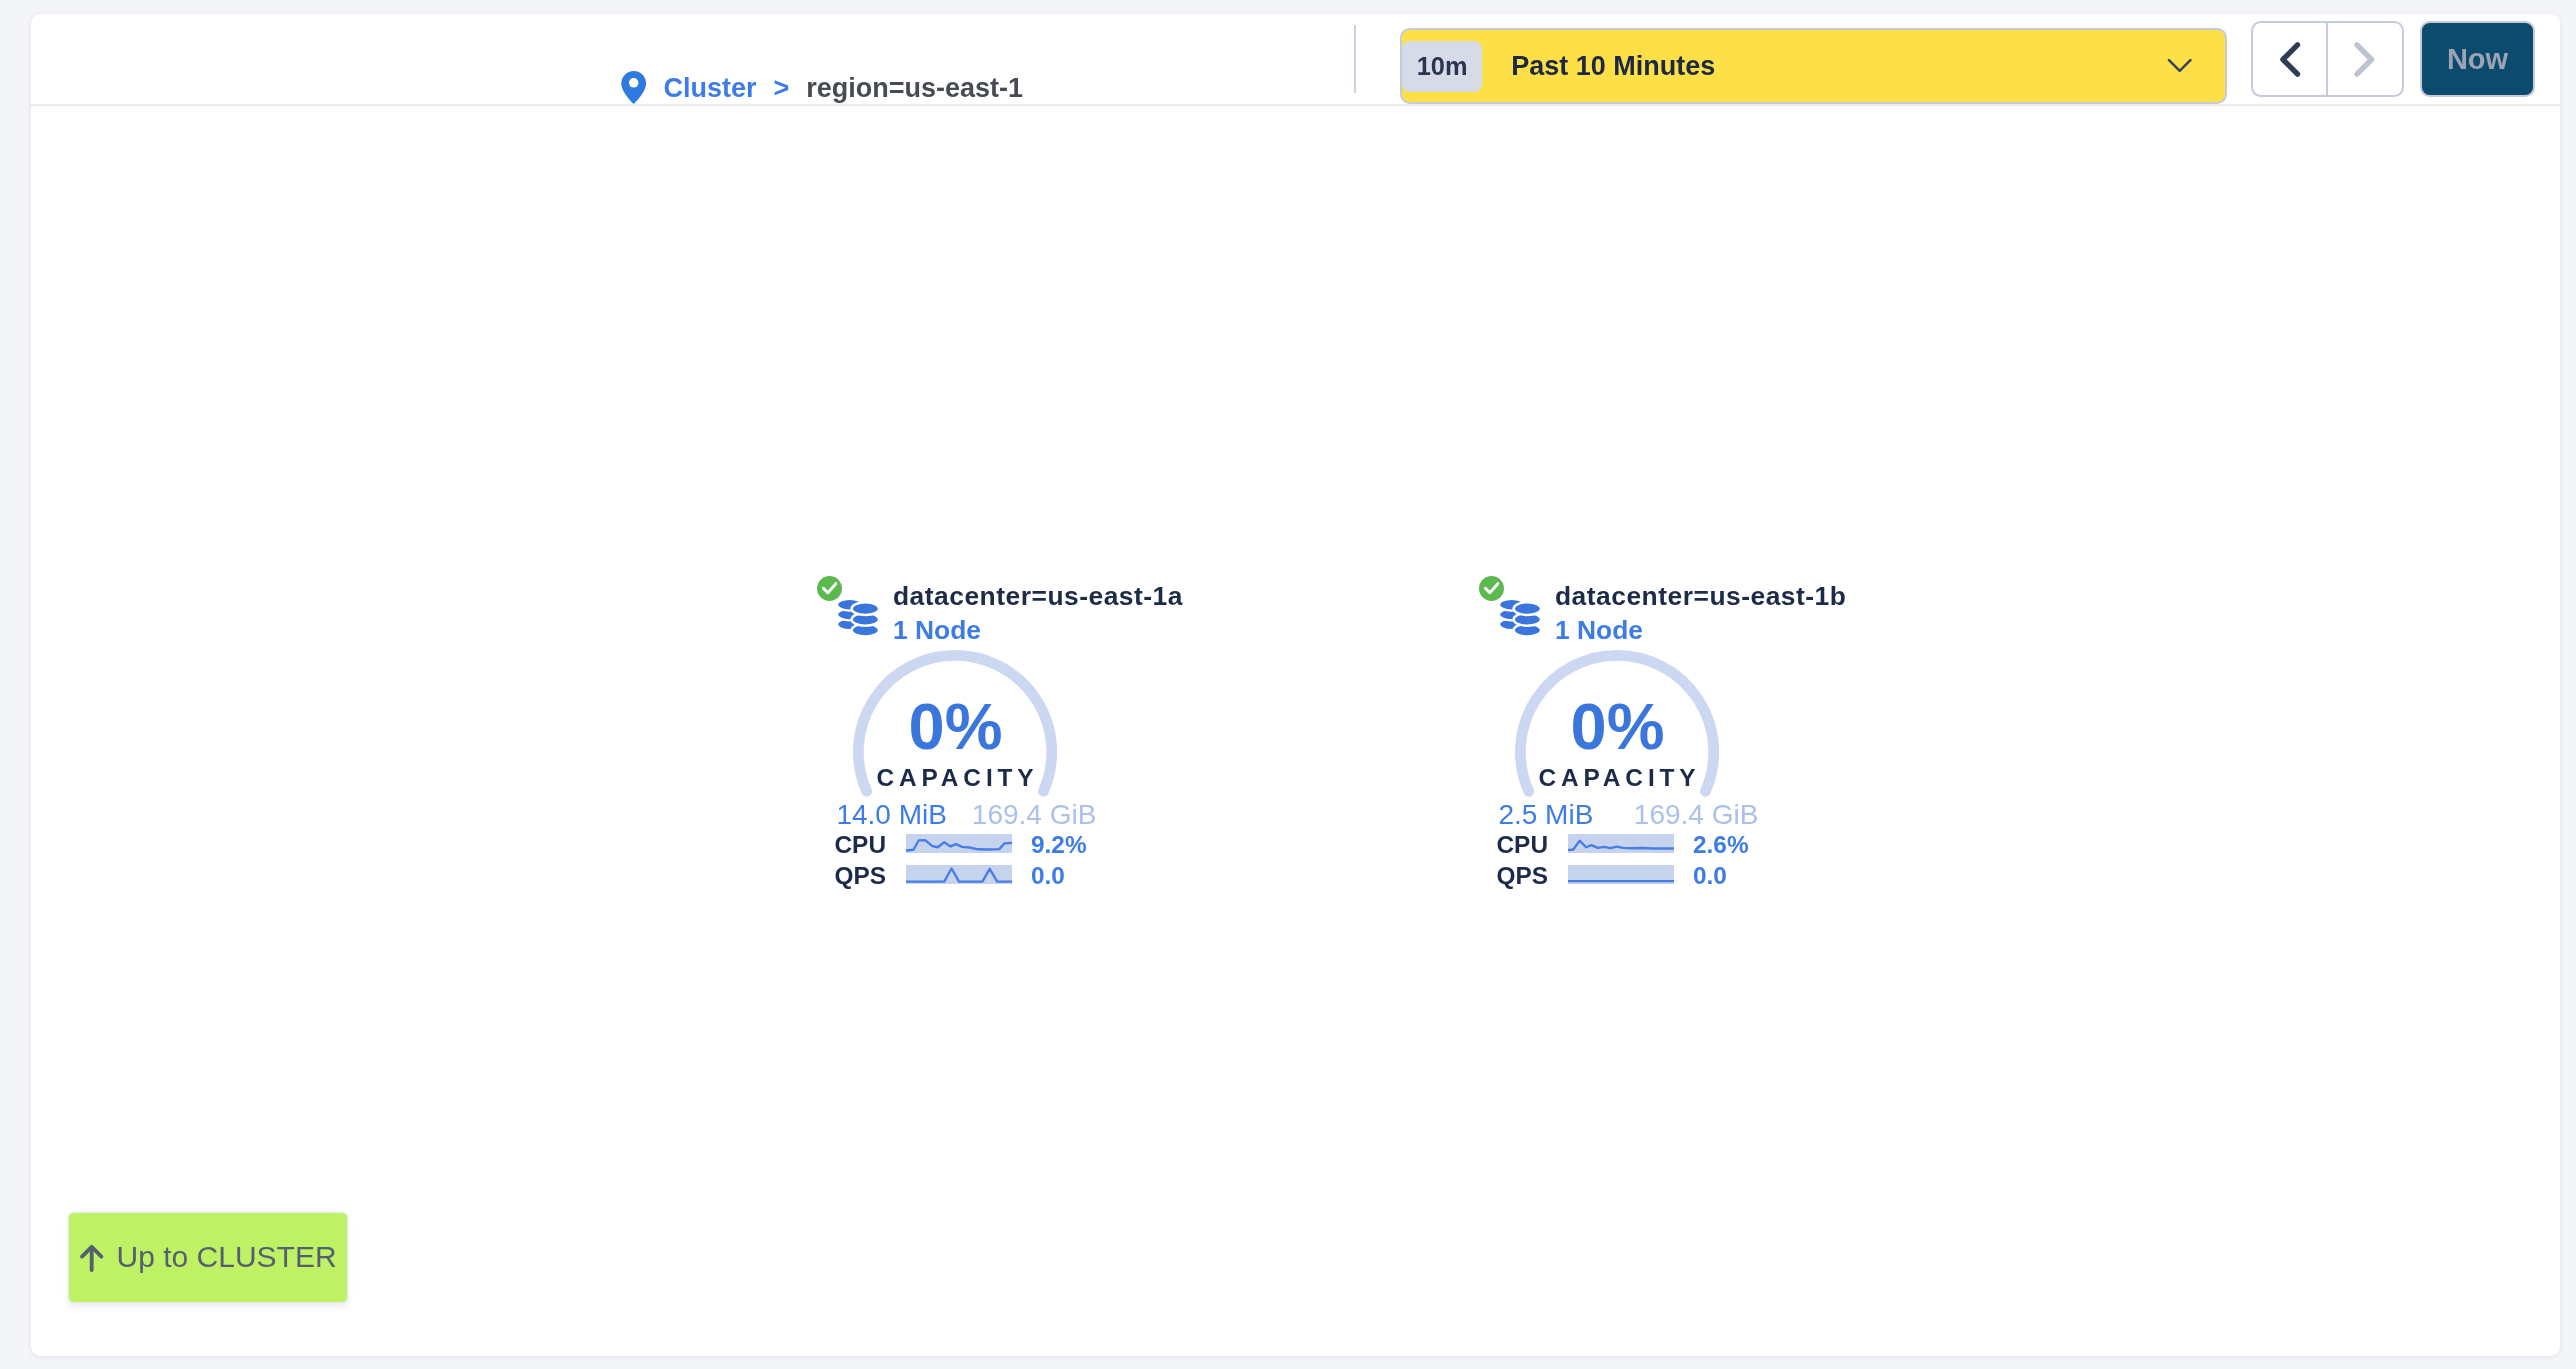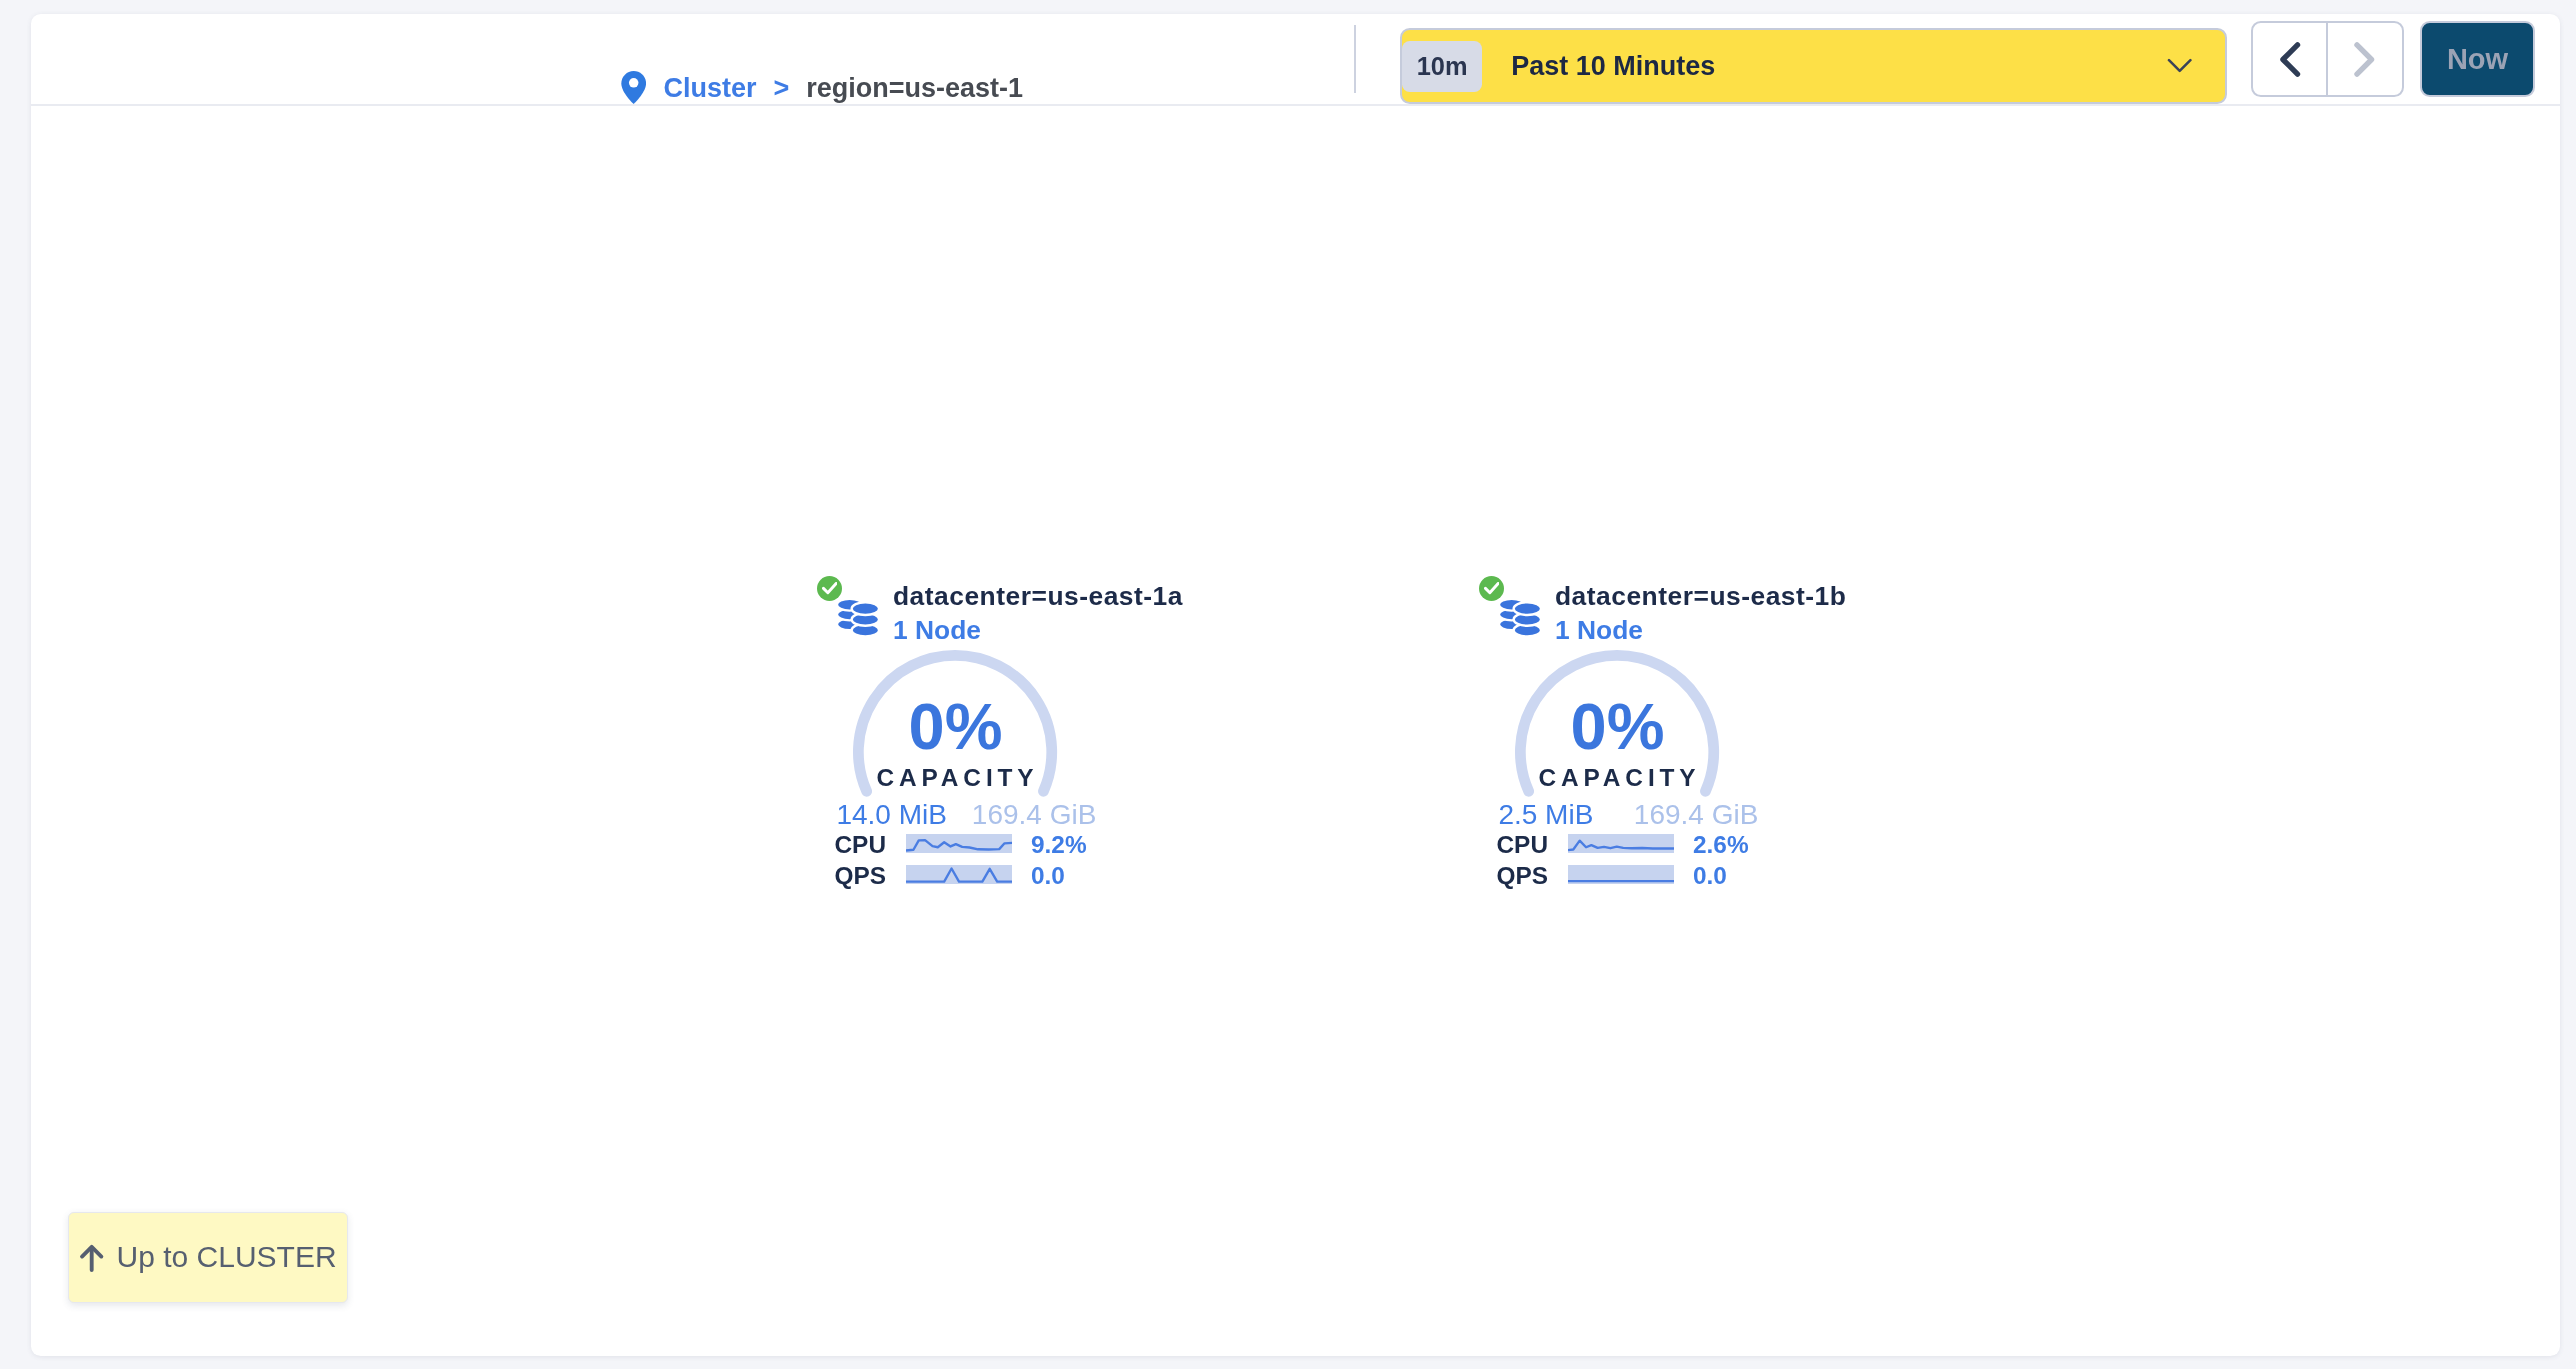--- a/index.html
+++ b/index.html
@@ -112,21 +112,21 @@
     position:absolute; left:95px; top:0; width:106px; height:19.6px; background:#c6d3ef;
   }
   .sparkbox svg { display:block; width:106px; height:19.6px; }
   .metric-value {
     position:absolute; left:220px; font-size:24.4px; font-weight:700;
     color:#3e7ce5; line-height:21.5px;
   }
   
   .up-btn {
     position:absolute; left:37px; top:1104px; width:280px; height:91px;
-    background:#fef9c3; border:1px solid #e6e8ee; border-radius:5.9px;
+    background:#bef264; border:1px solid #e6e8ee; border-radius:5.9px;
     box-shadow:0 2.9px 7.8px rgba(60,70,100,0.12);
     display:flex; align-items:center; justify-content:center; gap:11.7px;
     font-family:"Liberation Sans",sans-serif; cursor:pointer;
   }
   .up-btn span { font-size:30px; font-weight:500; color:#565f70; }
 </style>
 </head>
 <body>
 
 <div class="panel">

